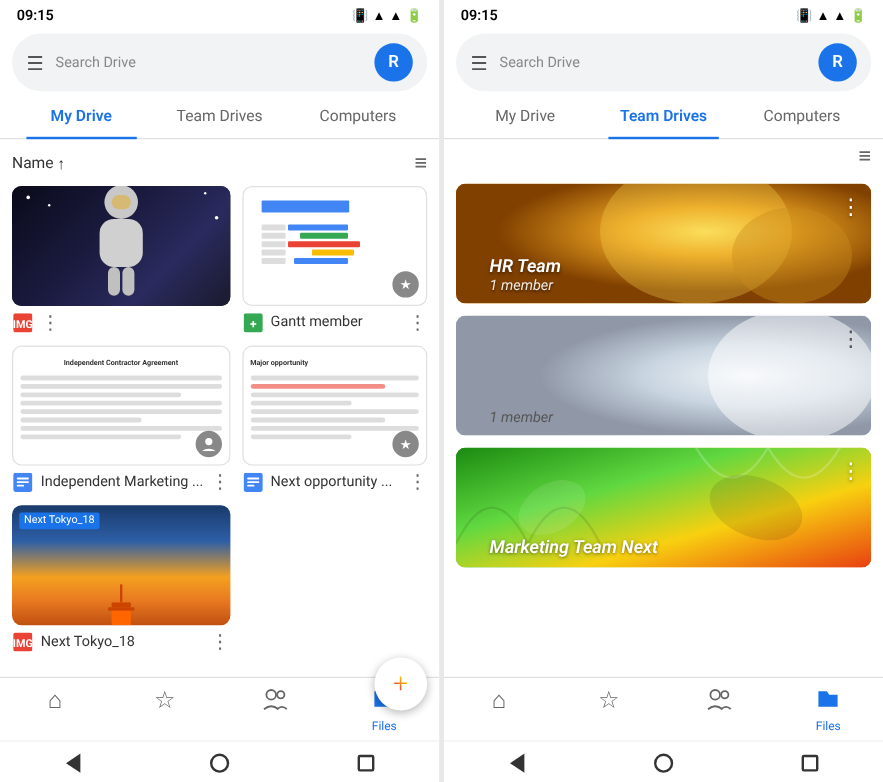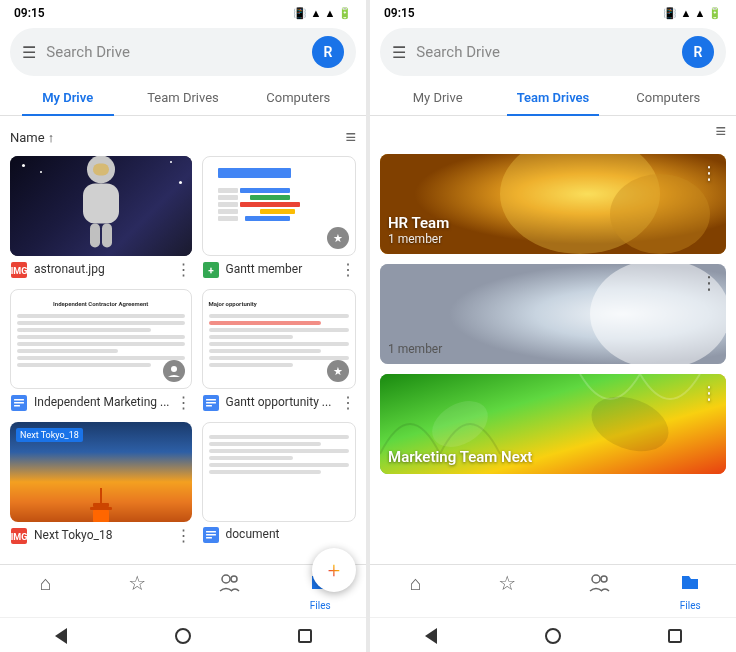--- a/index.html
+++ b/index.html
@@ -49,21 +49,21 @@
       border-radius: 24px;
       padding: 8px 12px;
       gap: 10px;
     }
     .search-bar .hamburger {
       font-size: 16px;
       color: #555;
     }
     .search-bar .search-text {
       flex: 1;
-      font-size: 15px;
+      font-size: 12px;
       color: #888;
     }
     .avatar {
       width: 32px;
       height: 32px;
       border-radius: 50%;
       background: #1a73e8;
       color: white;
       display: flex;
       align-items: center;
@@ -399,21 +399,22 @@
       height: 100%;
       position: absolute;
       top: 0;
       left: 0;
     }
     .drive-card-overlay {
       position: absolute;
       bottom: 0;
       left: 0;
       right: 0;
-      padding: 8px 8px;
+      padding: 8px 28px;
+      font-style: italic;
     }
     .drive-card-name {
       color: white;
       font-size: 15px;
       font-weight: 600;
       text-shadow: 0 1px 3px rgba(0,0,0,0.5);
     }
     .drive-card-members {
       color: rgba(255,255,255,0.9);
       font-size: 12px;
@@ -528,21 +529,20 @@
             </div>
           </div>
         </div>
         <div class="file-info">
           <div class="file-type-icon">
             <svg width="16" height="16" viewBox="0 0 16 16">
               <rect width="16" height="16" rx="2" fill="#ea4335"></rect>
               <text x="8" y="12" text-anchor="middle" fill="white" font-size="9" font-weight="bold">IMG</text>
             </svg>
           </div>
-          <span class="file-name">astronaut.jpg</span>
           <span class="more-icon">⋮</span>
         </div>
       </div>
 
       <div class="file-item">
         <div class="file-thumb file-thumb-gantt">
           <div class="gantt-preview">
             <div class="gantt-title-row"></div>
             <div style="height:6px;"></div>
             <div class="gantt-row">
@@ -635,21 +635,21 @@
         </div>
         <div class="file-info">
           <div class="file-type-icon">
             <svg width="16" height="16" viewBox="0 0 16 16">
               <rect width="16" height="16" rx="2" fill="#4285f4"></rect>
               <rect x="3" y="4" width="10" height="1.5" rx="0.5" fill="white"></rect>
               <rect x="3" y="7" width="10" height="1.5" rx="0.5" fill="white"></rect>
               <rect x="3" y="10" width="6" height="1.5" rx="0.5" fill="white"></rect>
             </svg>
           </div>
-          <span class="file-name">Gantt opportunity ...</span>
+          <span class="file-name">Next opportunity ...</span>
           <span class="more-icon">⋮</span>
         </div>
       </div>
 
       <div class="file-item">
         <div class="file-thumb file-thumb-tokyo">
           <div class="tokyo-label">Next Tokyo_18</div>
           <div style="position:absolute;bottom:0;left:50%;transform:translateX(-50%);display:flex;flex-direction:column;align-items:center;">
             <div style="width:2px;height:15px;background:#cc4400;"></div>
             <div style="width:16px;height:4px;background:#cc4400;border-radius:1px;"></div>
@@ -662,43 +662,20 @@
             <svg width="16" height="16" viewBox="0 0 16 16">
               <rect width="16" height="16" rx="2" fill="#ea4335"></rect>
               <text x="8" y="12" text-anchor="middle" fill="white" font-size="9" font-weight="bold">IMG</text>
             </svg>
           </div>
           <span class="file-name">Next Tokyo_18</span>
           <span class="more-icon">⋮</span>
         </div>
       </div>
 
-      <div class="file-item">
-        <div class="file-thumb file-thumb-doc">
-          <div class="doc-lines" style="margin-top:6px;">
-            <div class="doc-line full"></div>
-            <div class="doc-line medium"></div>
-            <div class="doc-line full"></div>
-            <div class="doc-line short"></div>
-            <div class="doc-line full"></div>
-            <div class="doc-line medium"></div>
-          </div>
-        </div>
-        <div class="file-info">
-          <div class="file-type-icon">
-            <svg width="16" height="16" viewBox="0 0 16 16">
-              <rect width="16" height="16" rx="2" fill="#4285f4"></rect>
-              <rect x="3" y="4" width="10" height="1.5" rx="0.5" fill="white"></rect>
-              <rect x="3" y="7" width="10" height="1.5" rx="0.5" fill="white"></rect>
-              <rect x="3" y="10" width="6" height="1.5" rx="0.5" fill="white"></rect>
-            </svg>
-          </div>
-          <span class="file-name">document</span>
-        </div>
-      </div>
     </div>
   </div>
 
   <div class="fab-button">
     <span class="fab-plus">+</span>
   </div>
 
   <div class="bottom-nav">
     <div class="nav-item">
       <span class="nav-icon">⌂</span>

